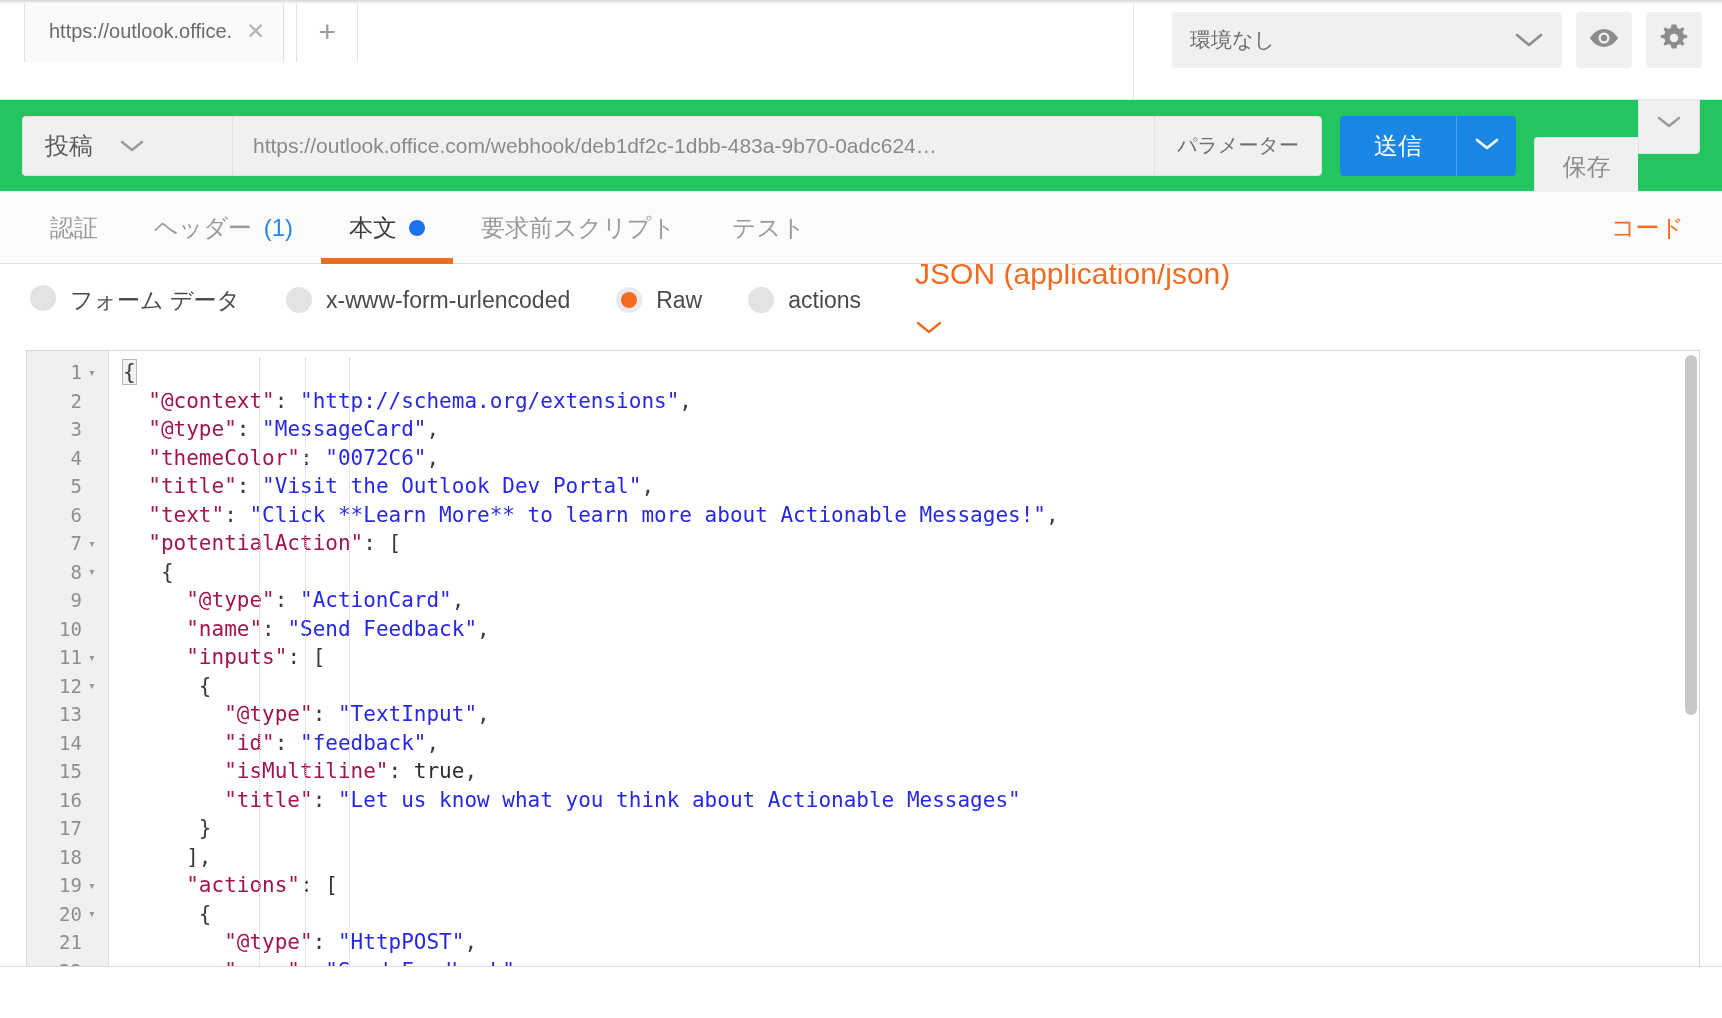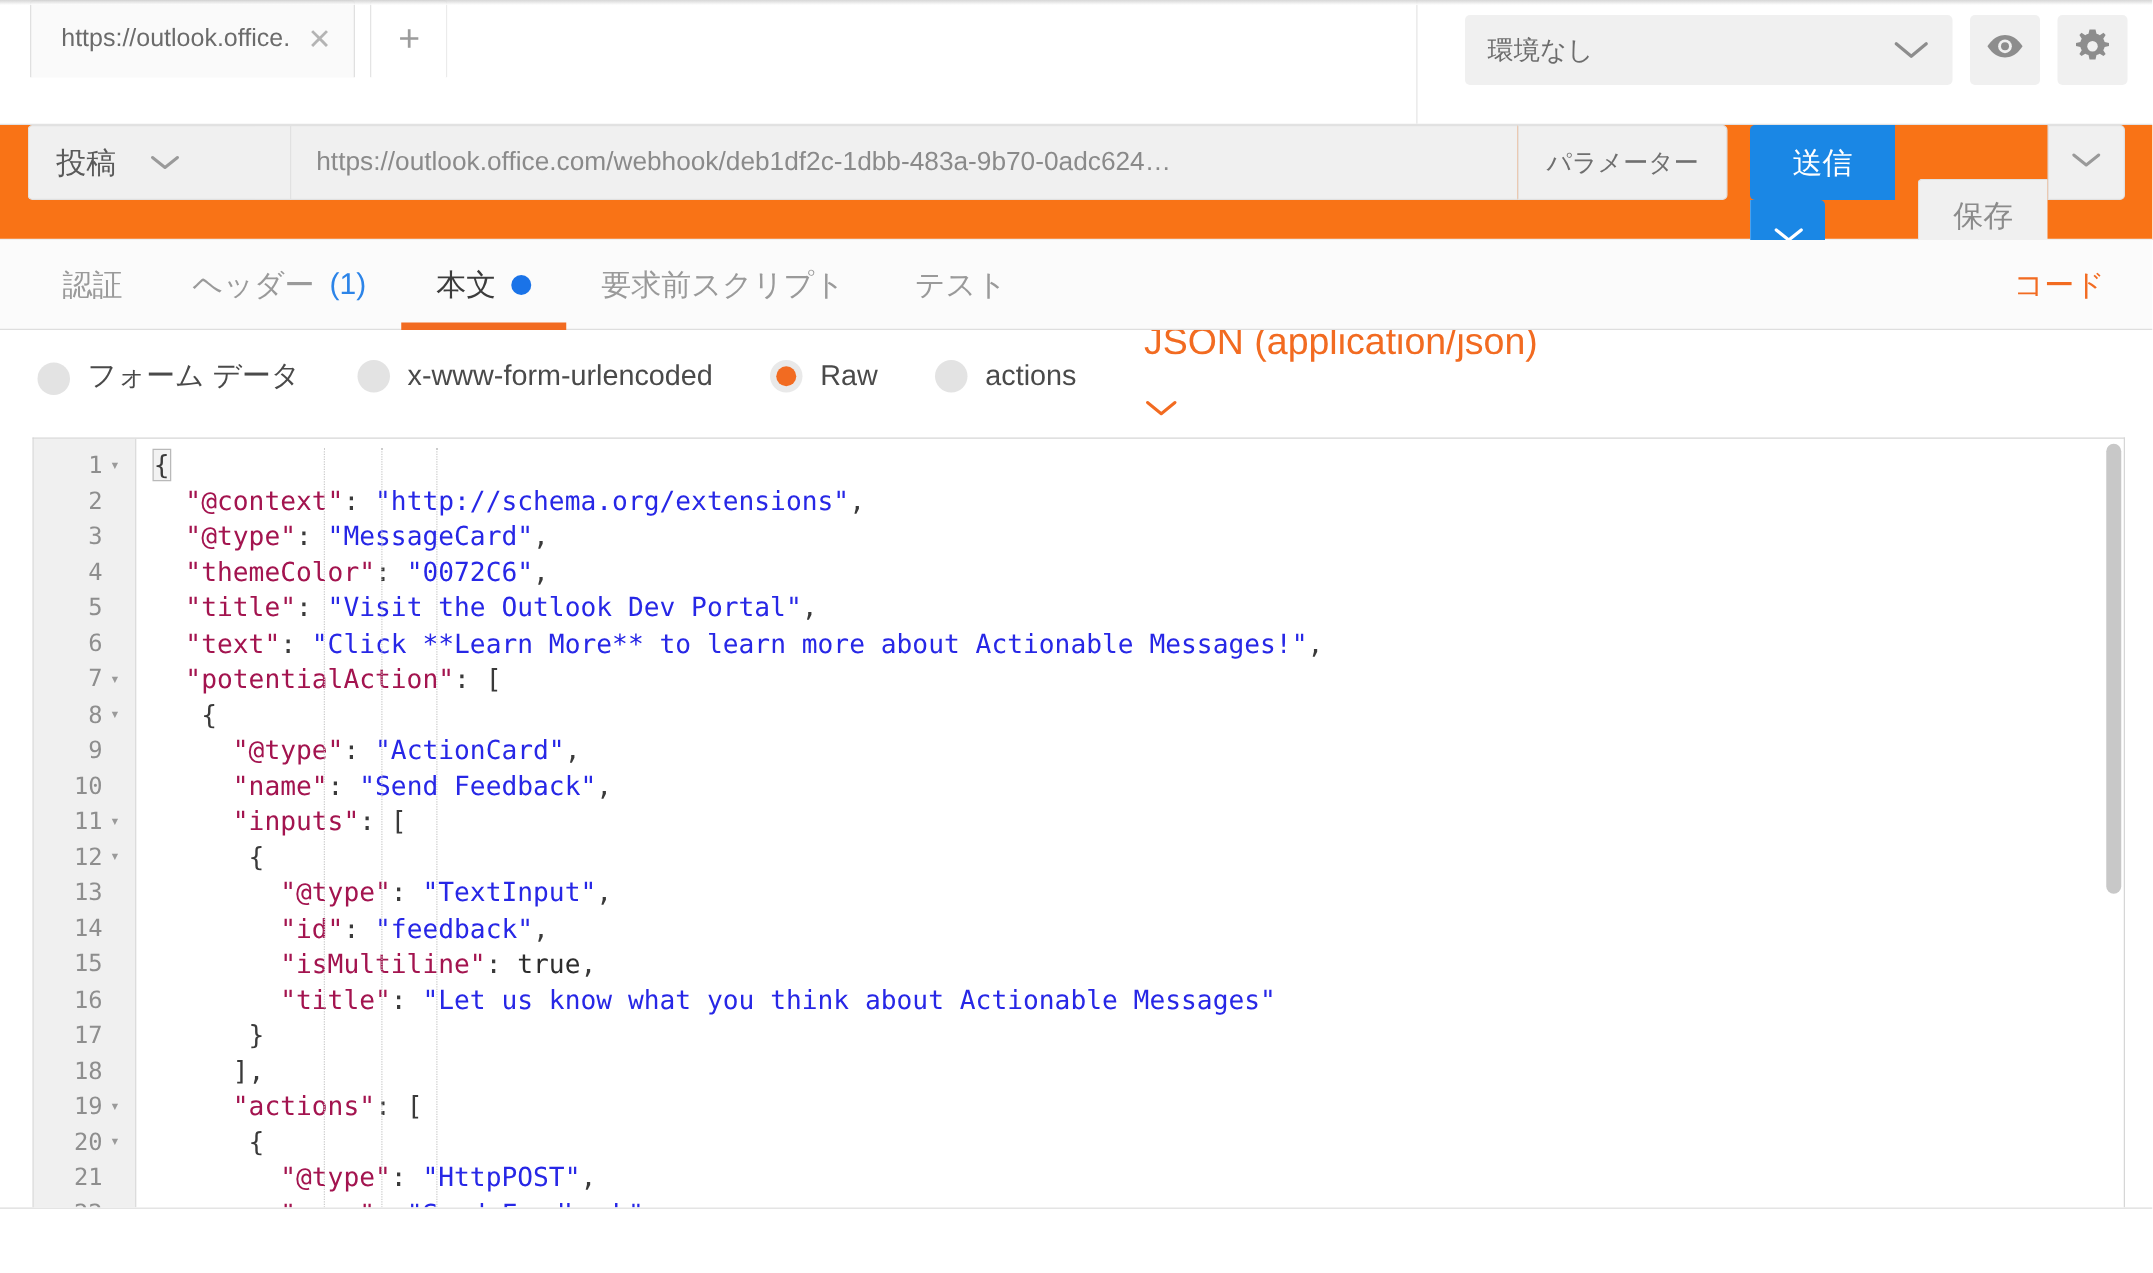--- a/index.html
+++ b/index.html
@@ -88,23 +88,23 @@
     background:#f0f0f0;
     border-radius:4px;
     display:flex; align-items:center; justify-content:center;
     cursor:pointer;
   }
   .caret svg { display:block; }
 
   
   .urlbar {
     height: 92px;
-    display:flex; align-items:flex-start;
+    display:flex; align-items:center;
     padding: 0 22px;
-    background:#f97316;
+    background:#22c55e;
     border-bottom:1px solid #eeeeee;
     gap:0;
   }
   .method {
     height:60px; min-width:210px;
     background:#f0f0f0;
     border:1px solid #e1e1e1;
     border-right:none;
     border-radius:4px 0 0 4px;
     display:flex; align-items:center; gap:26px;
@@ -126,21 +126,21 @@
   .params-btn {
     height:60px;
     background:#f0f0f0;
     border:1px solid #e1e1e1;
     border-radius:0 4px 4px 0;
     display:flex; align-items:center;
     padding: 0 22px;
     color:#6f6f6f; font-size:20px;
     cursor:pointer;
   }
-  .send-group { display:flex; margin-left:18px;flex-direction:column; }
+  .send-group { display:flex; margin-left:18px; }
   .send-btn {
     height:60px;
     background:#1a87e5;
     color:#ffffff; font-size:24px;
     display:flex; align-items:center; justify-content:center;
     padding: 0 34px;
     border-radius:4px 0 0 4px;
     cursor:pointer;
   }
   .send-caret {
@@ -210,21 +210,21 @@
 
   
   .bodytype {
     height:72px;
     display:flex; align-items:center;
     padding: 0 30px;
     background:#ffffff;
     gap:0;
   }
   .radio-opt {
-    display:flex; align-items:flex-end; gap:14px;
+    display:flex; align-items:flex-start; gap:14px;
     margin-right:46px;
     font-size:23px; color:#4a4a4a;
     cursor:pointer; white-space:nowrap;
   }
   .radio {
     width:26px; height:26px; border-radius:50%;
     background:#e3e3e3;
     display:inline-block; flex:none;
     position:relative;
   }

